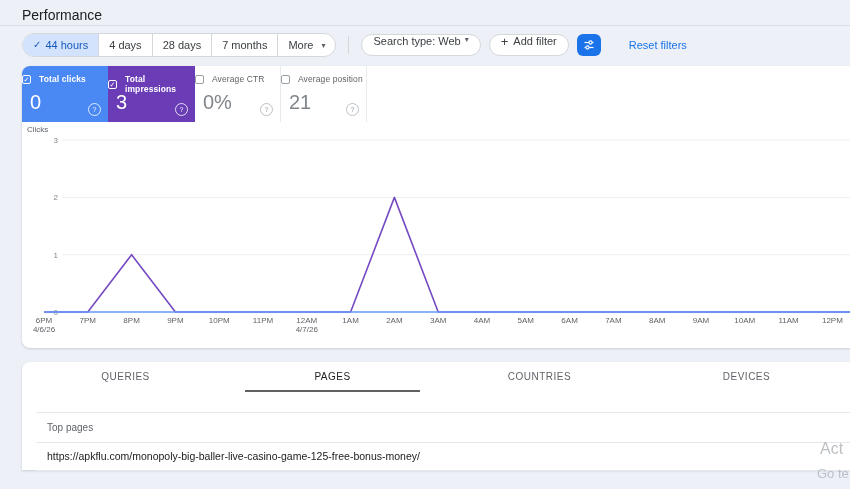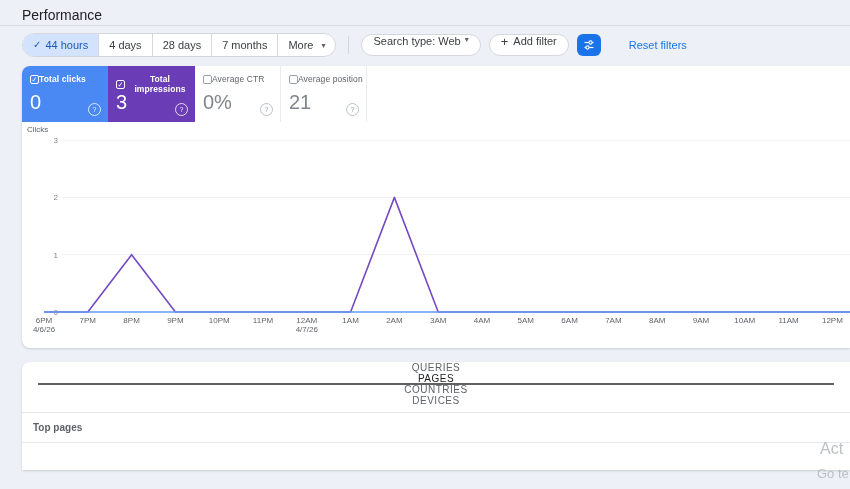--- a/index.html
+++ b/index.html
@@ -24,40 +24,40 @@
   .icon-btn{width:24px;height:22px;border:none;border-radius:6px;background:#1a73e8;display:flex;align-items:center;justify-content:center;cursor:pointer;}
   .reset-link{font-size:11px;font-weight:500;color:#1a73e8;text-decoration:none;margin-left:20px;cursor:pointer;}
 
   
   .main-card{position:absolute;left:22px;top:66px;width:828px;height:282px;background:#fff;border-radius:8px 0 0 8px;box-shadow:0 1px 2px rgba(60,64,67,.12),0 1px 3px rgba(60,64,67,.08);}
   .tiles{display:flex;}
   .tile{position:relative;width:86px;height:56px;box-sizing:border-box;cursor:pointer;}
   .tile-blue{background:#4a88f4;border-radius:8px 0 0 0;color:#fff;}
   .tile-purple{background:#6a3cb5;color:#fff;}
   .tile-plain{background:#fff;color:#5f6368;border-right:1px solid #e8eaed;}
-  .tile-row{display:flex;align-items:center;gap:0;padding:8px 0 0 8px;}
+  .tile-row{display:flex;align-items:center;gap:8px;padding:8px 0 0 0;}
   .cbx{width:9px;height:9px;border-radius:2px;box-sizing:border-box;display:flex;align-items:center;justify-content:center;flex:none;}
   .cbx.on{border:1px solid #fff;font-size:7px;color:#fff;line-height:1;}
   .cbx.off{border:1px solid #9aa0a6;}
   .tile-label{font-size:8.5px;font-weight:700;letter-spacing:.1px;}
   .tile-plain .tile-label{font-weight:400;color:#5f6368;}
   .tile-value{position:absolute;left:8px;top:24px;font-size:20px;line-height:1.2;}
   .tile-plain .tile-value{color:#80868b;}
   .help{position:absolute;right:7px;bottom:6px;width:11px;height:11px;border-radius:50%;font-size:7px;display:flex;align-items:center;justify-content:center;}
   .tile-blue .help,.tile-purple .help{border:1px solid rgba(255,255,255,.8);color:rgba(255,255,255,.9);}
   .tile-plain .help{border:1px solid #bdc1c6;color:#9aa0a6;}
   #chart-svg{position:absolute;left:0;top:58px;}
 
   
   .tabs-card{position:absolute;left:22px;top:362px;width:828px;height:108px;background:#fff;border-radius:8px 0 0 0;box-shadow:0 1px 2px rgba(60,64,67,.12),0 1px 3px rgba(60,64,67,.08);}
-  .tabbar{display:flex;height:29px;flex-direction:column;}
+  .tabbar{display:flex;height:29px;}
   .tab{position:relative;flex:1;display:flex;align-items:center;justify-content:center;font-size:10px;letter-spacing:.5px;color:#5f6368;cursor:pointer;}
   .tab.active{color:#202124;font-weight:400;}
   .tab-indicator{position:absolute;left:16px;right:16px;bottom:-1px;height:2px;background:#616161;}
-  .tbl{position:absolute;left:0;right:0;top:50px;font-weight:bold;}
+  .tbl{position:absolute;left:14px;right:0;top:50px;}
   .tbl-head{height:29px;line-height:29px;border-top:1px solid #e6e8eb;border-bottom:1px solid #e6e8eb;font-size:10px;color:#5f6368;padding-left:11px;}
   .tbl-row{height:27px;line-height:27px;border-bottom:1px solid #e6e8eb;font-size:10.5px;color:#202124;padding-left:11px;cursor:pointer;white-space:nowrap;overflow:hidden;}
 
   
   .wm1{position:absolute;left:813px;top:440px;font-size:16px;color:#9aa0a6;opacity:.65;white-space:nowrap;margin-left:7px;}
   .wm2{position:absolute;left:817px;top:466px;font-size:13px;color:#9aa0a6;opacity:.6;white-space:nowrap;}
 </style>
 </head>
 <body>
 
@@ -109,21 +109,21 @@
   <div class="main-card">
     <div class="tiles">
       <div class="tile tile-blue">
         <div class="tile-row">
           <span class="cbx on">✓</span>
           <span class="tile-label">Total clicks</span>
         </div>
         <div class="tile-value">0</div>
         <div class="help">?</div>
       </div>
-      <div class="tile tile-purple" style="width:87px;text-align:center;">
+      <div class="tile tile-purple" style="width:87px;">
         <div class="tile-row">
           <span class="cbx on">✓</span>
           <span class="tile-label">Total impressions</span>
         </div>
         <div class="tile-value">3</div>
         <div class="help">?</div>
       </div>
       <div class="tile tile-plain">
         <div class="tile-row">
           <span class="cbx off"></span>
@@ -188,19 +188,20 @@
       </div>
       <div class="tab">
         <span>COUNTRIES</span>
       </div>
       <div class="tab">
         <span>DEVICES</span>
       </div>
     </div>
     <div class="tbl">
       <div class="tbl-head">Top pages</div>
+      <div class="tbl-row">https://apkflu.com/monopoly-big-baller-live-casino-game-125-free-bonus-money/</div>
     </div>
   </div>
 
   <div class="wm1">Act</div>
   <div class="wm2">Go te</div>
 
 </div>
 
 </body></html>

